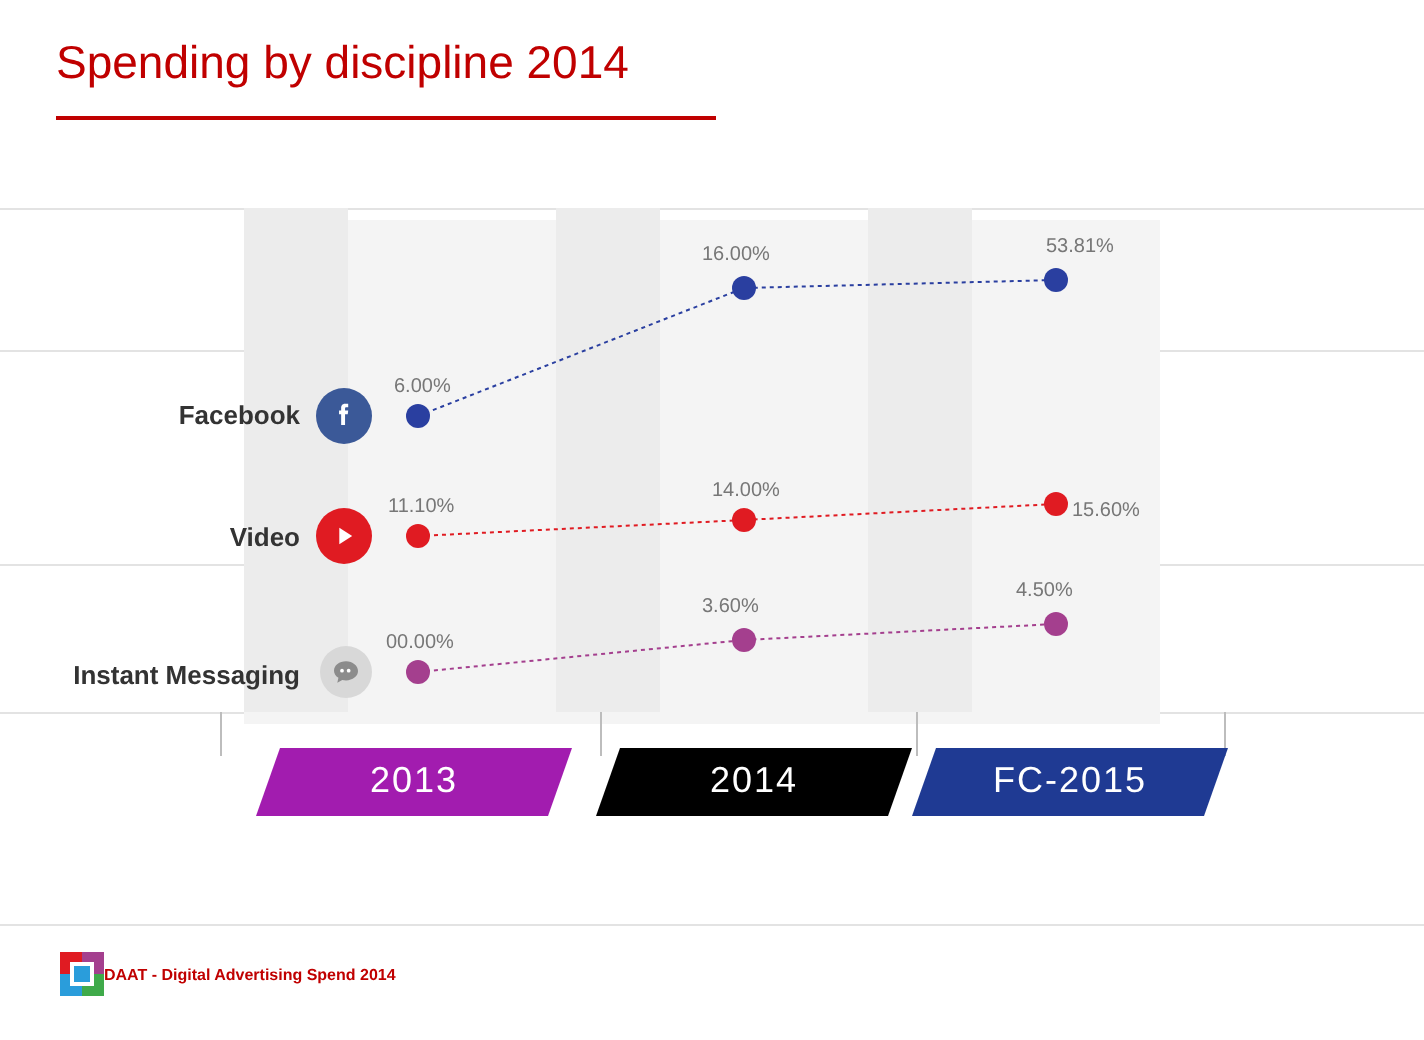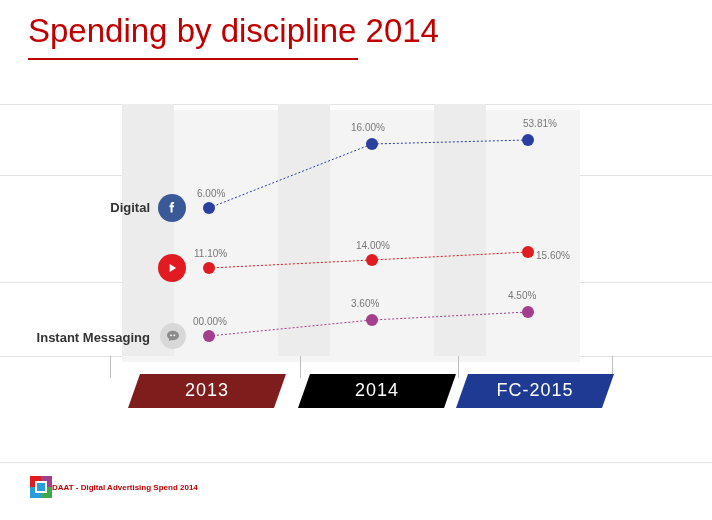--- a/index.html
+++ b/index.html
@@ -8,21 +8,21 @@
     background:#ffffff;
     font-family:"Liberation Sans", sans-serif;
     overflow:hidden;
     position:relative;
   }
   
   #title-block{
     position:absolute;left:28px;top:16px;width:360px;
   }
   #page-title{
-    font-size:33px;
+    font-size:23px;
     color:#c00000;
     font-weight:400;
     letter-spacing:0px;
     line-height:30px;
     white-space:nowrap;
   }
   #title-rule{
     margin-top:12px;
     width:330px;height:2px;background:#c00000;
   }
@@ -102,33 +102,34 @@
 
   <svg id="connectors">
 
     <polyline points="209,104 372,40 528,36" fill="none" stroke="#2a3fa0" stroke-width="1" stroke-dasharray="2,2"></polyline>
 
     <polyline points="209,164 372,156 528,148" fill="none" stroke="#e01b22" stroke-width="1" stroke-dasharray="2,2"></polyline>
 
     <polyline points="209,232 372,216 528,208" fill="none" stroke="#a43f8e" stroke-width="1" stroke-dasharray="2,2"></polyline>
   </svg>
 
-  <div class="cat-label" style="left:10px;top:96px;width:140px;">Digital</div>
+  <div class="cat-label" style="left:10px;top:96px;width:140px;">Facebook</div>
   <div class="logo" style="left:158px;top:90px;width:28px;height:28px;background:#3b5998;">
     <svg width="18" height="18" viewBox="0 0 24 24" aria-hidden="true">
       <path fill="#ffffff" d="M14.8 8.4h-2.1V7c0-.6.4-.8.7-.8h1.4V3.9h-2c-2.2 0-2.7 1.6-2.7 2.7v1.8H8.7v2.5h1.4V18h2.6v-7.1h1.8l.3-2.5z"></path>
     </svg>
   </div>
   <div class="pt" style="left:203px;top:98px;background:#2a3fa0;"></div>
   <div class="pt" style="left:366px;top:34px;background:#2a3fa0;"></div>
   <div class="pt" style="left:522px;top:30px;background:#2a3fa0;"></div>
   <div class="val" style="left:197px;top:84px;">6.00%</div>
   <div class="val" style="left:351px;top:18px;">16.00%</div>
   <div class="val" style="left:523px;top:14px;">53.81%</div>
 
+  <div class="cat-label" style="left:10px;top:157px;width:140px;">Video</div>
   <div class="logo" style="left:158px;top:150px;width:28px;height:28px;background:#e01b22;">
     <svg width="14" height="14" viewBox="0 0 24 24" aria-hidden="true">
       <polygon fill="#ffffff" points="8,5 19,12 8,19"></polygon>
     </svg>
   </div>
   <div class="pt" style="left:203px;top:158px;background:#e01b22;"></div>
   <div class="pt" style="left:366px;top:150px;background:#e01b22;"></div>
   <div class="pt" style="left:522px;top:142px;background:#e01b22;"></div>
   <div class="val" style="left:194px;top:144px;">11.10%</div>
   <div class="val" style="left:356px;top:136px;">14.00%</div>
@@ -148,21 +149,21 @@
   <div class="val" style="left:193px;top:212px;">00.00%</div>
   <div class="val" style="left:351px;top:194px;">3.60%</div>
   <div class="val" style="left:508px;top:186px;">4.50%</div>
 
   <div class="tick" style="left:110px;top:252px;height:22px;"></div>
   <div class="tick" style="left:300px;top:252px;height:22px;"></div>
   <div class="tick" style="left:458px;top:252px;height:22px;"></div>
   <div class="tick" style="left:612px;top:252px;height:22px;"></div>
 </div>
 
-<div class="banner" style="left:128px;top:374px;width:158px;background:#7f1d1d;
+<div class="banner" style="left:128px;top:374px;width:158px;background:#a21caf;
      clip-path:polygon(12px 0, 158px 0, 146px 34px, 0 34px);text-align:right;">
   <span>2013</span>
 </div>
 <div class="banner" style="left:298px;top:374px;width:158px;background:#000000;
      clip-path:polygon(12px 0, 158px 0, 146px 34px, 0 34px);">
   <span>2014</span>
 </div>
 <div class="banner" style="left:456px;top:374px;width:158px;background:#1f3a93;
      clip-path:polygon(12px 0, 158px 0, 146px 34px, 0 34px);">
   <span>FC-2015</span>

